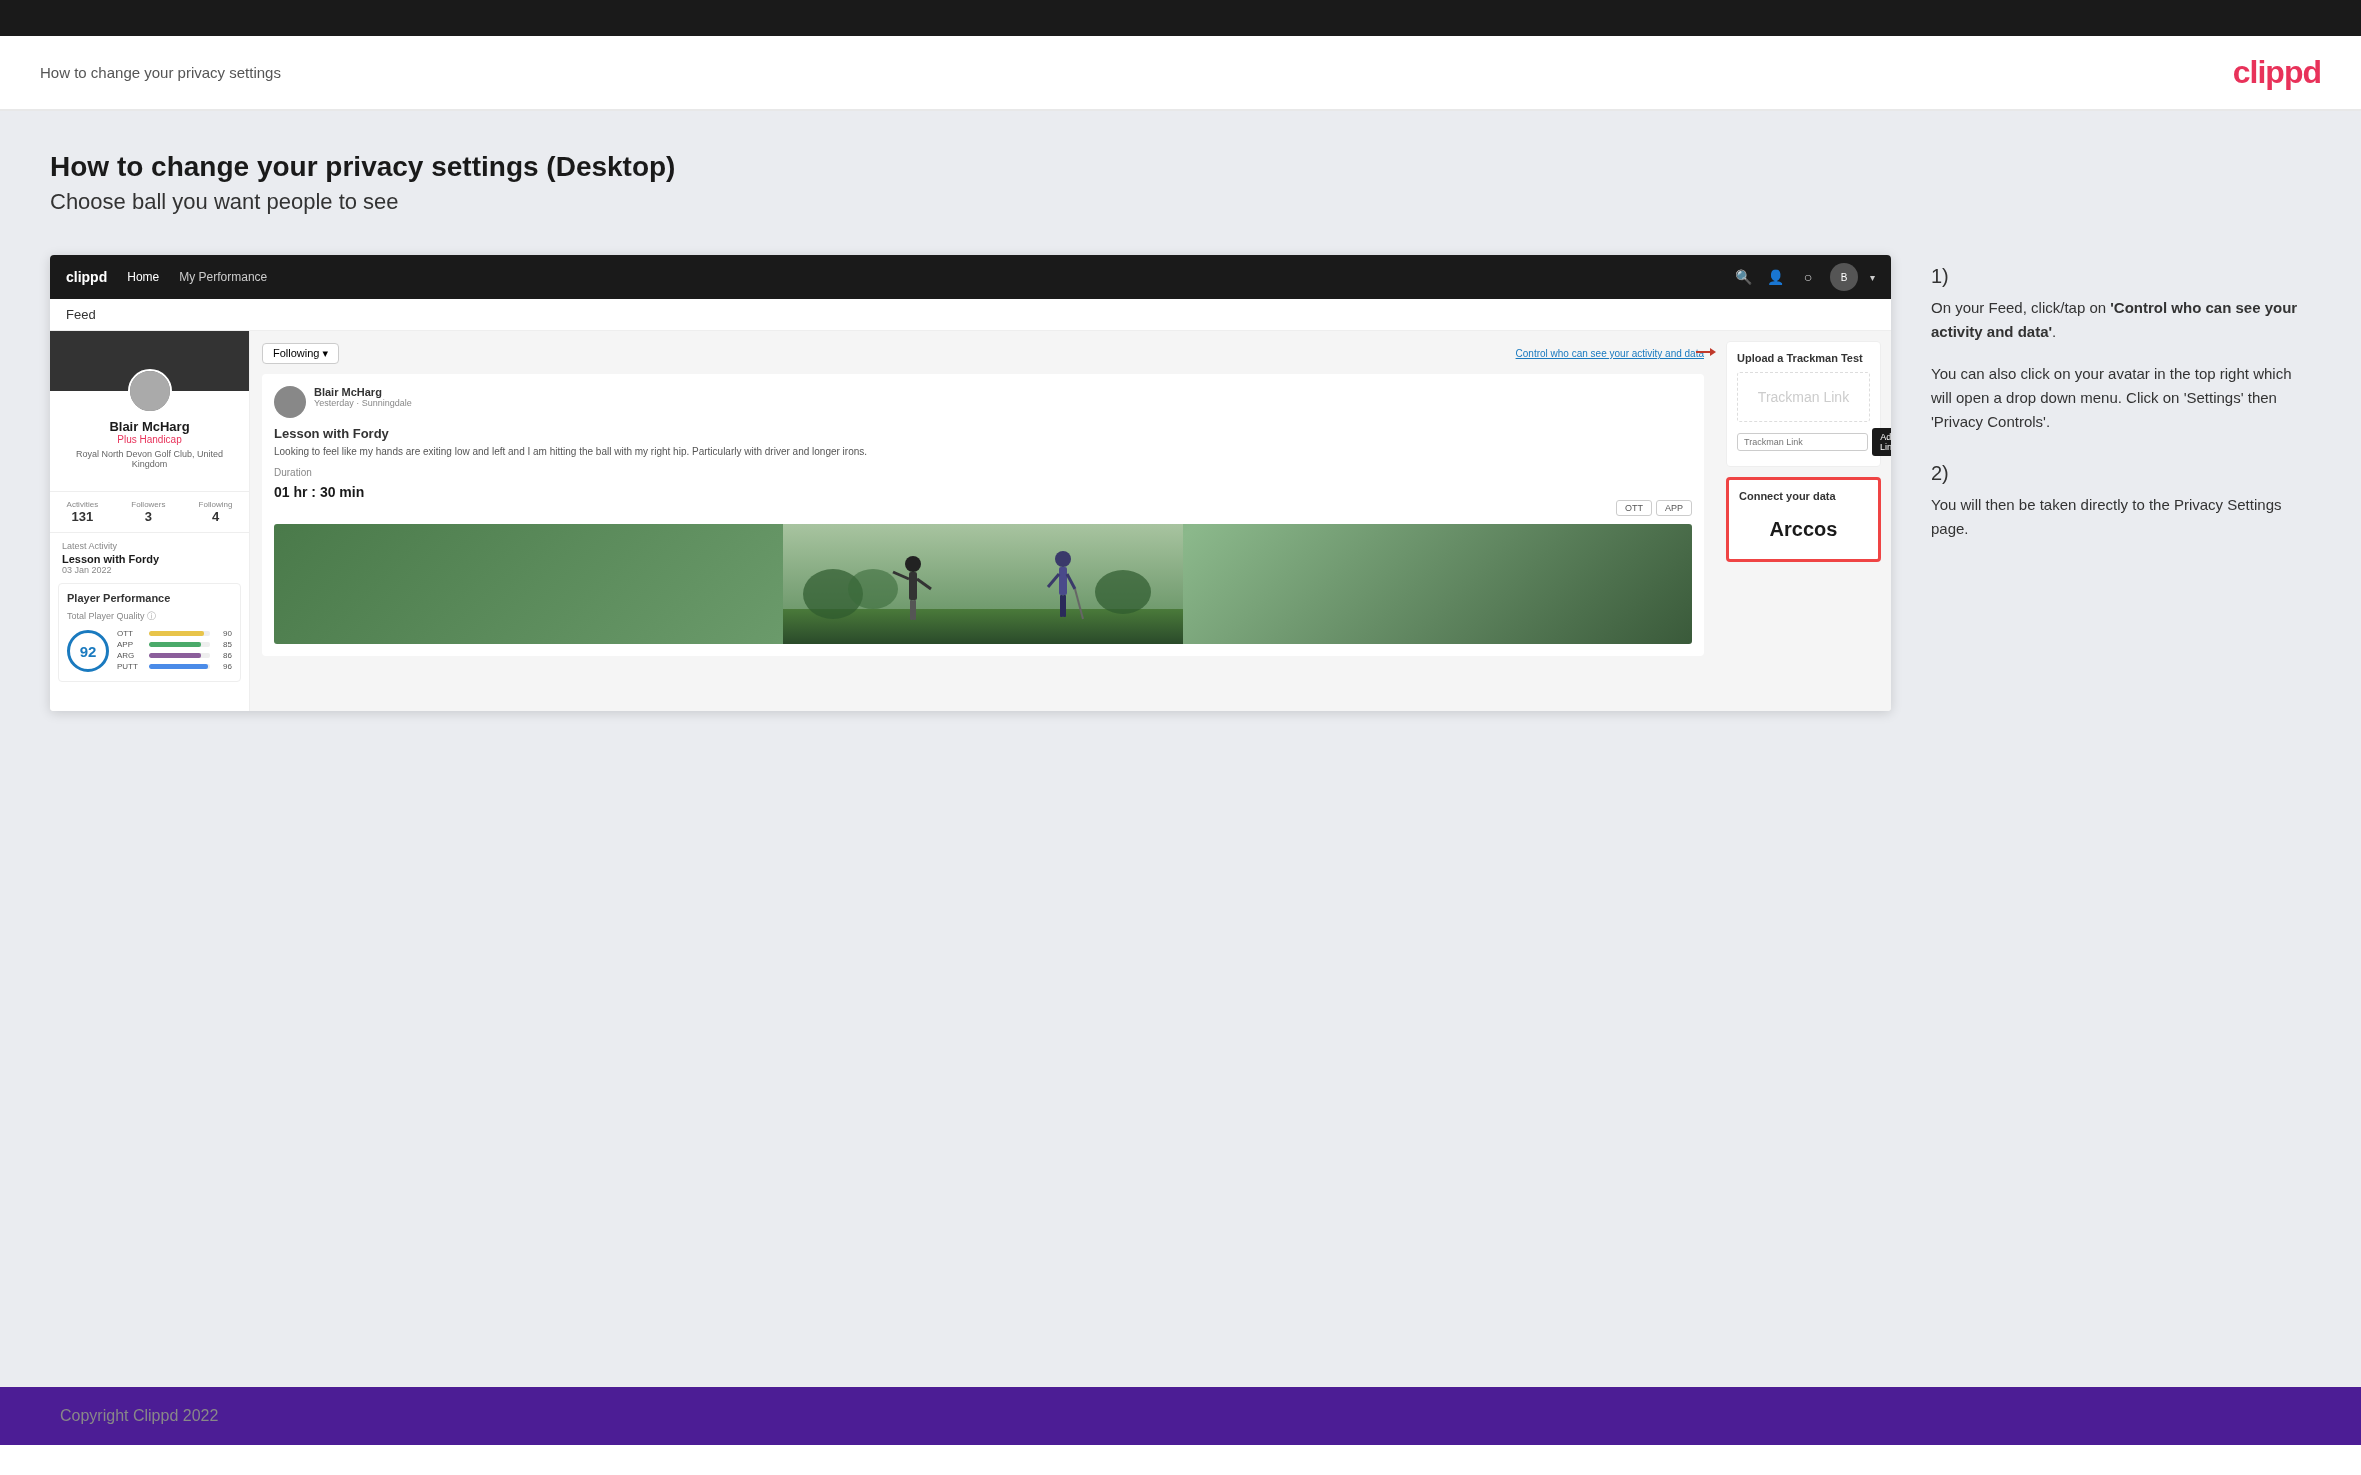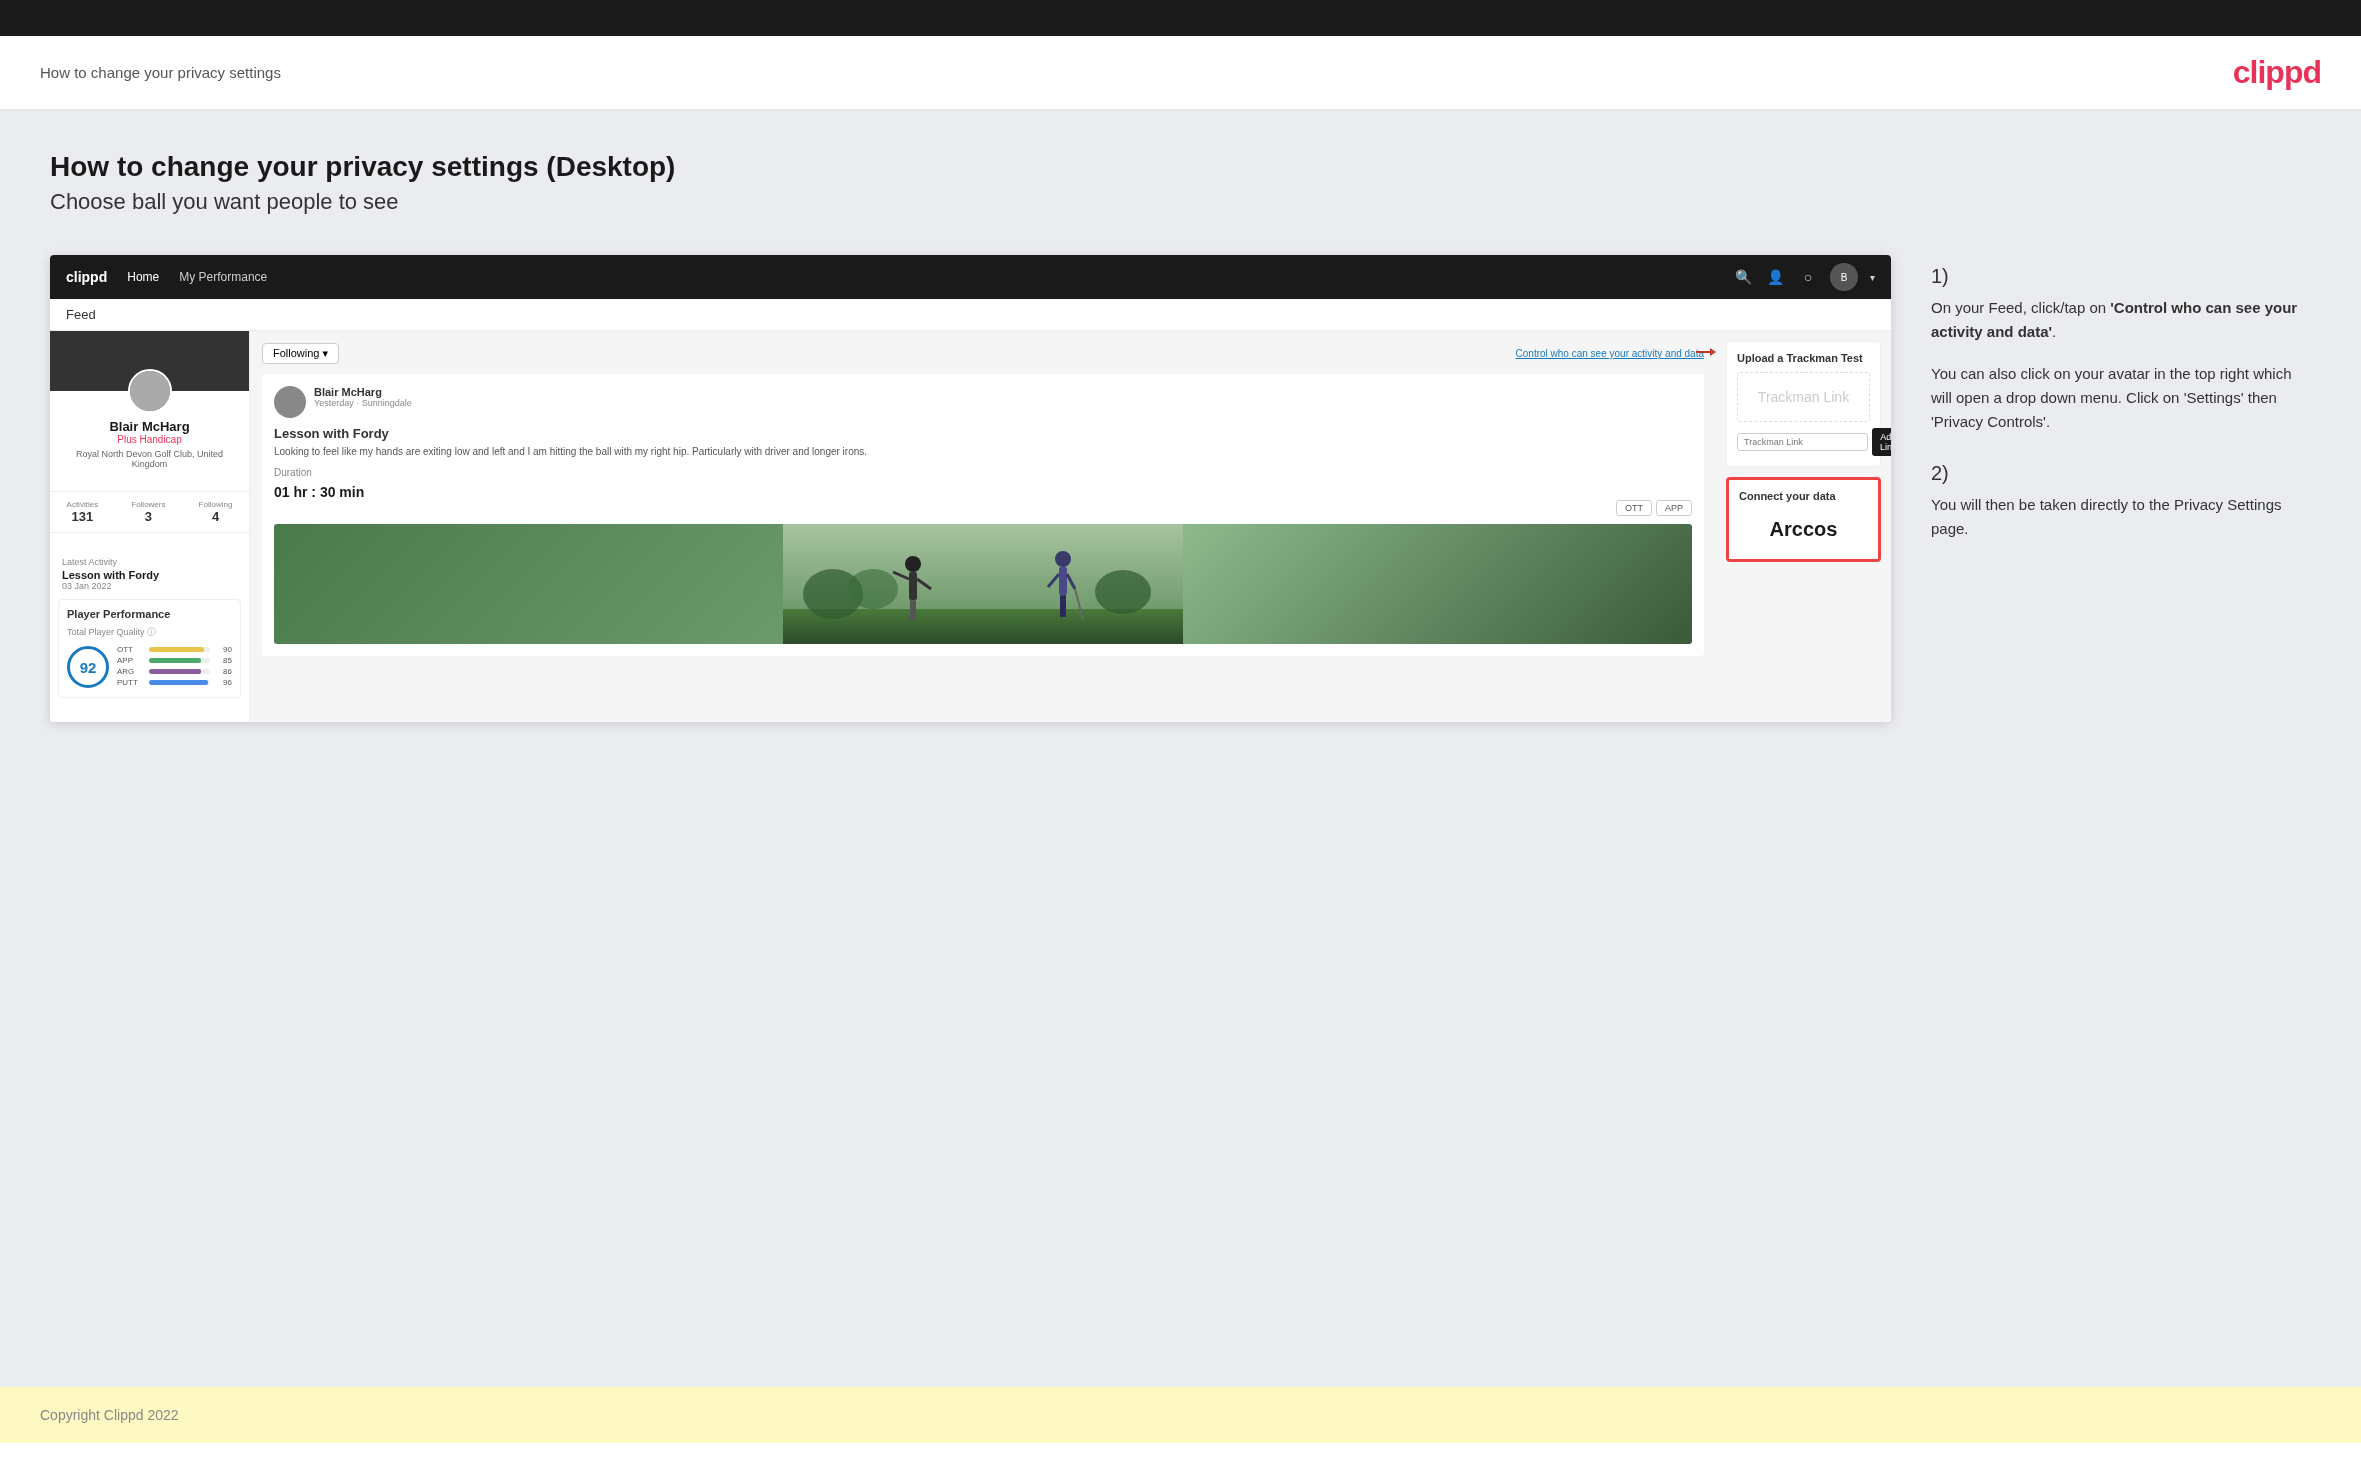--- a/index.html
+++ b/index.html
@@ -184,21 +184,21 @@
       font-size: 9px;
       color: #666;
       margin-bottom: 10px;
     }
     .profile-stats {
       display: flex;
       justify-content: space-around;
       border-top: 1px solid #eee;
       border-bottom: 1px solid #eee;
       padding: 8px 0;
-      margin-bottom: 24px;
+      margin-bottom: 8px;
     }
     .stat-item { text-align: center; }
     .stat-label { font-size: 8px; color: #888; }
     .stat-value { font-size: 13px; font-weight: 700; }
     .latest-activity-section { padding: 0 12px; }
     .latest-label { font-size: 9px; color: #888; margin-bottom: 2px; }
     .latest-name { font-size: 11px; font-weight: 600; color: #1a1a1a; }
     .latest-date { font-size: 9px; color: #888; }
 
     
@@ -409,25 +409,25 @@
     }
     .instruction-text {
       font-size: 15px;
       color: #333;
       line-height: 1.6;
     }
     .instruction-text strong { font-weight: 600; }
 
     
     .site-footer {
-      padding: 20px 40px;
-      font-size: 14px;
+      padding: 20px 60px;
+      font-size: 16px;
       color: #888;
       border-top: 1px solid #eee;
-      background: #fef9c3;
+      background: #4c1d95;
     }
 
     
     .screenshot-wrapper {
       position: relative;
     }
   </style>
 </head>
 <body>
 

